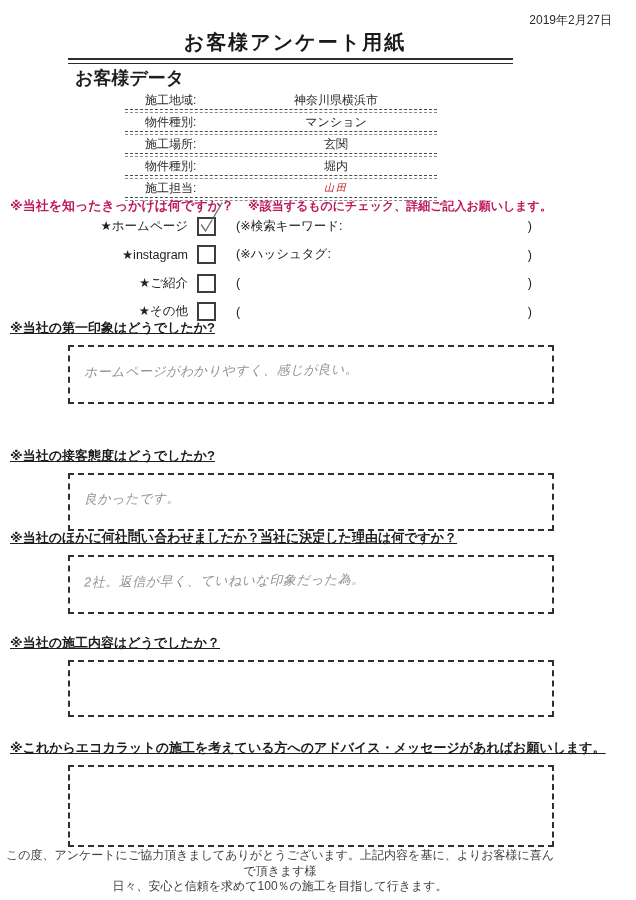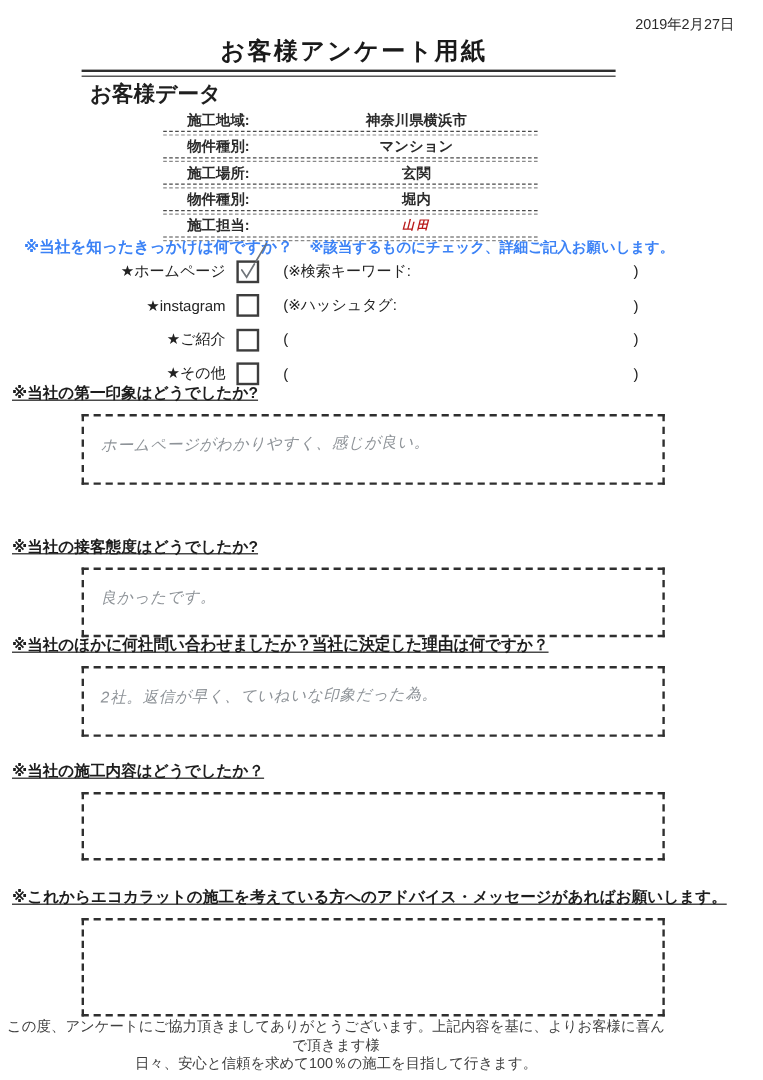--- a/index.html
+++ b/index.html
@@ -7,27 +7,27 @@
     width:636px;height:900px;background:#ffffff;overflow:hidden;position:relative;
     font-family:"Liberation Sans","DejaVu Sans",sans-serif;color:#1e1e1e;
     -webkit-font-smoothing:antialiased;
   }
   .abs{position:absolute;}
   .date{top:12px;right:24px;font-size:12px;color:#2a2a2a;}
   .title{top:29px;left:0;width:590px;text-align:center;font-size:20px;font-weight:bold;letter-spacing:2px;color:#1a1a1a;}
   .title-rule{top:58px;left:68px;width:445px;height:3px;border-top:2px solid #2e2e2e;border-bottom:1px solid #2e2e2e;}
   .section-label{top:66px;left:75px;font-size:18px;font-weight:bold;color:#1f1f1f;}
 
-  .data-table{top:92px;left:136px;width:312px;font-weight:bold;}
+  .data-table{top:92px;left:125px;width:312px;}
   .drow{height:16px;display:flex;align-items:center;font-size:12px;color:#2b2b2b;}
   .dlabel{width:110px;padding-left:20px;box-sizing:border-box;white-space:nowrap;}
   .dvalue{flex:1;text-align:center;white-space:nowrap;}
   .dsep{height:2px;margin:1px 0;border-top:1px dashed #4a4a4a;border-bottom:1px dashed #8a8a8a;}
 
-  .q-head{top:197px;left:20px;font-size:13px;font-weight:bold;color:#3b82f6;white-space:nowrap;}
+  .q-head{top:197px;left:10px;font-size:13px;font-weight:bold;color:#be185d;white-space:nowrap;}
   .q-head .instruction{margin-left:14px;font-size:12px;}
 
   .options{top:212px;left:60px;width:472px;}
   .opt-row{height:28.5px;display:flex;align-items:center;}
   .opt-label{width:128px;text-align:right;font-size:12.5px;color:#222;white-space:nowrap;}
   .checkbox{width:15px;height:15px;border:2px solid #3d3d3d;margin-left:9px;position:relative;flex:0 0 auto;}
   .checkbox svg{position:absolute;left:0;top:0;overflow:visible;}
   .opt-detail{margin-left:20px;font-size:12.5px;color:#222;flex:1;white-space:nowrap;}
   .opt-close{font-size:12.5px;color:#222;}
 

